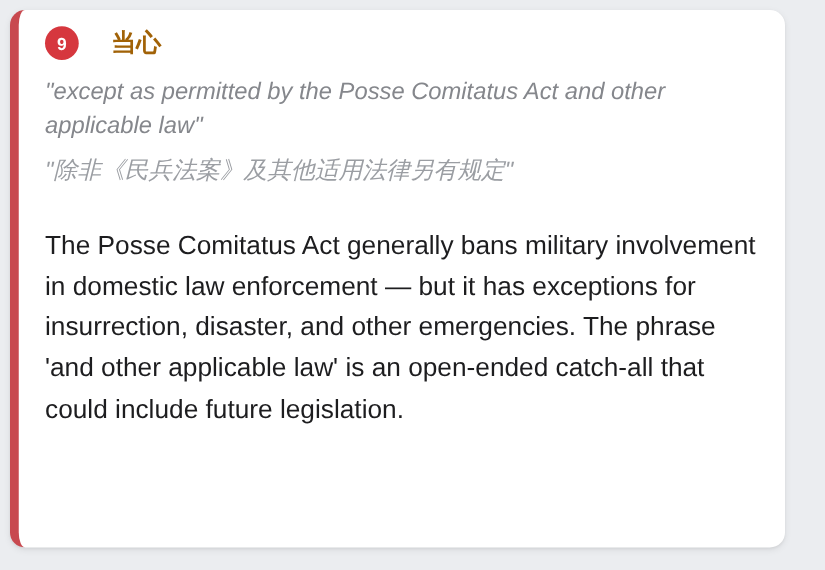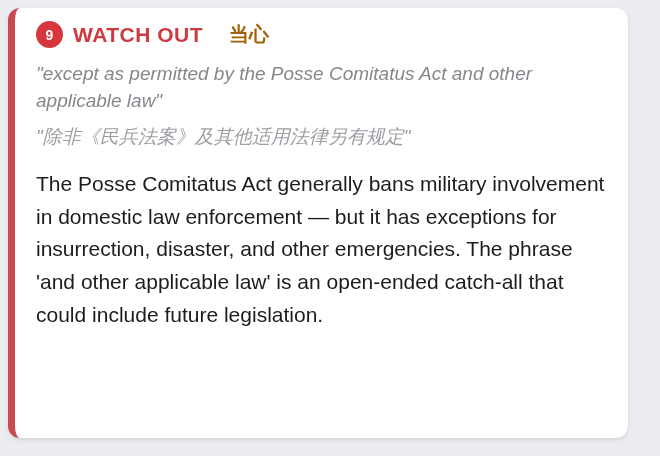--- a/index.html
+++ b/index.html
@@ -61,21 +61,21 @@
   }
   .quote-zh {
     margin-top: 9px;
     color: #9b9ea3;
     font-size: 19px;
     font-style: italic;
     line-height: 1.4;
     white-space: pre-line;
   }
   .body-en {
-    margin-top: 17px;
+    margin-top: 30px;
     color: #1d1d1f;
     font-size: 21px;
     line-height: 1.57;
     white-space: pre-line;
   }
   .body-zh {
     margin-top: 13px;
     color: #1d1d1f;
     font-size: 21px;
     line-height: 1.57;
@@ -84,21 +84,20 @@
 </style>
 </head>
 <body>
 
 <div class="stage">
   <div class="card">
     <div class="card-content">
 
       <div class="header-row">
         <div class="badge">9</div>
-        <span class="title-en">WATCH OUT</span>
         <span class="title-zh">当心</span>
       </div>
 
       <div class="quote-en">"except as permitted by the Posse Comitatus Act and other
 applicable law"</div>
 
       <div class="quote-zh">"除非《民兵法案》及其他适用法律另有规定"</div>
 
       <div class="body-en">The Posse Comitatus Act generally bans military involvement
 in domestic law enforcement — but it has exceptions for

